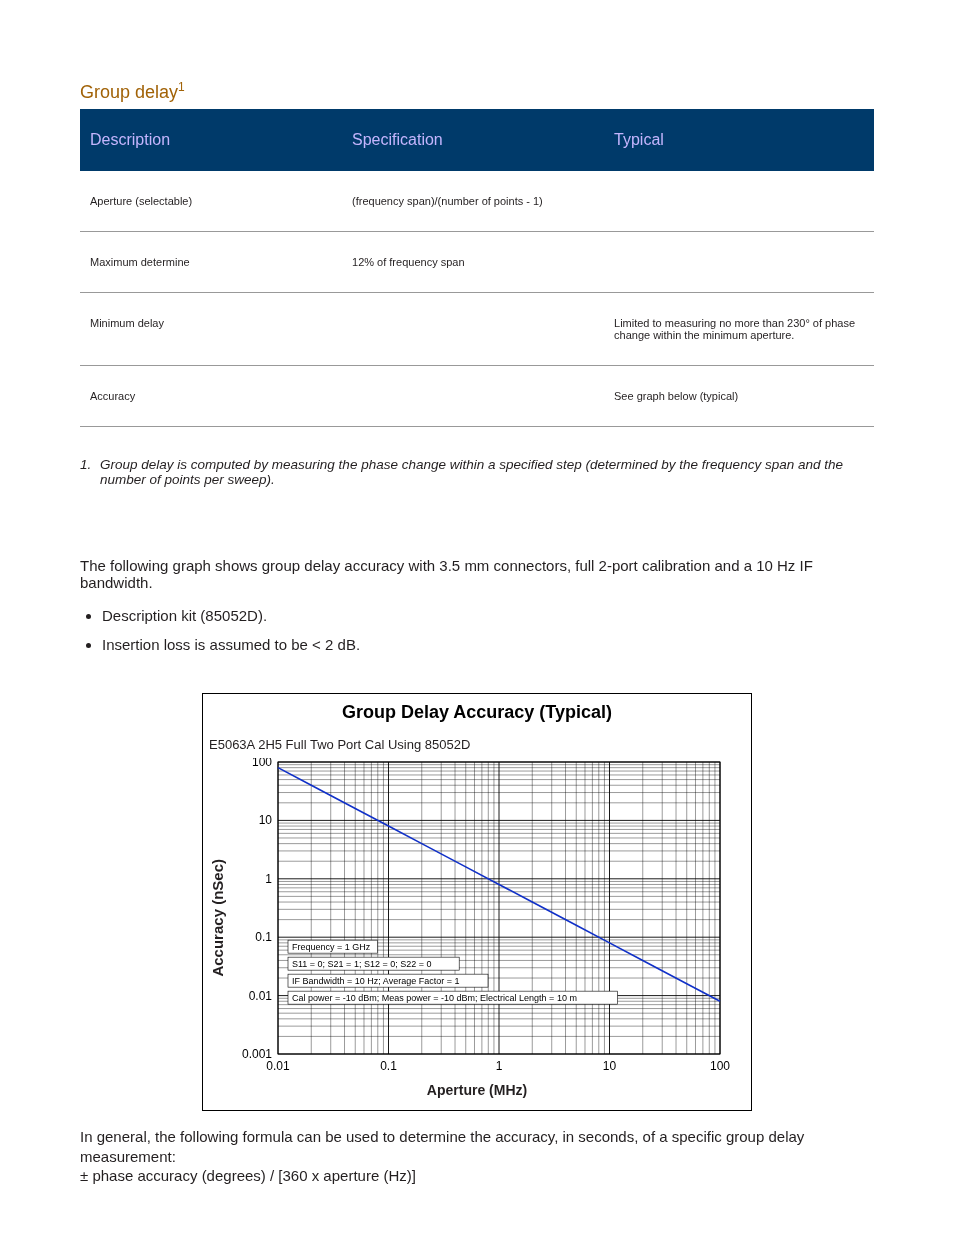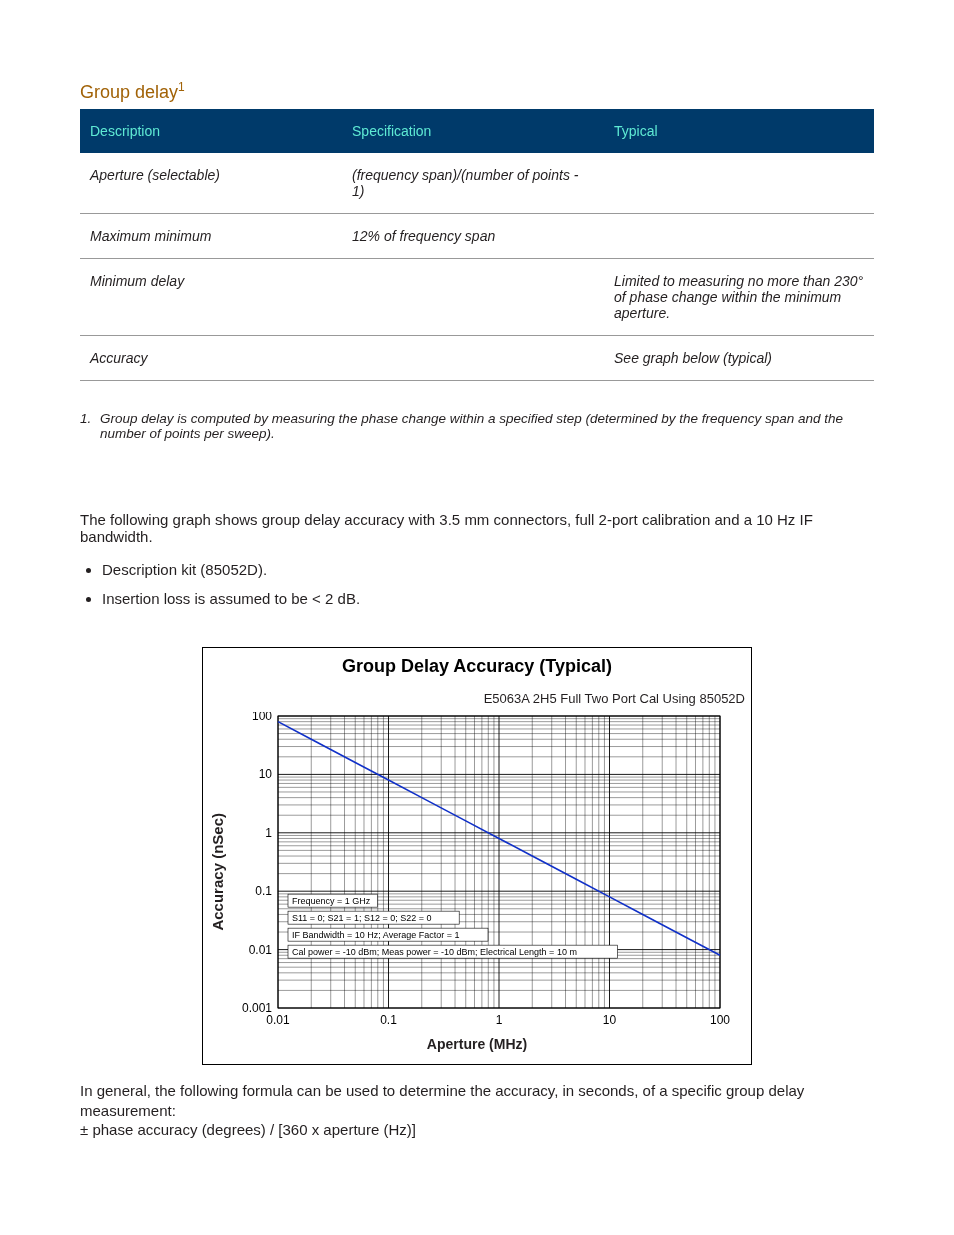--- a/index.html
+++ b/index.html
@@ -28,35 +28,34 @@
   .section-title sup {
     font-size: 12px;
   }
   table.spec {
     width: 100%;
     border-collapse: collapse;
     font-size: 14px;
   }
   table.spec thead th {
     background: #003a6a;
-    color: #5eead4;
+    color: #c4b5fd;
     text-align: left;
     font-weight: 400;
-    padding: 14px 10px;
-    font-size: 14px;
+    padding: 22px 10px;
+    font-size: 16px;
   }
   table.spec tbody td {
-    padding: 14px 10px;
+    padding: 24px 10px;
     border-bottom: 1px solid #999;
     vertical-align: top;
     font-family: "Arial Narrow", Arial, sans-serif;
     font-stretch: condensed;
-    font-size: 14px;
+    font-size: 11px;
     color: #231f20;
-    font-style: italic;
   }
   .col-desc { width: 33%; }
   .col-spec { width: 33%; }
   .col-typ  { width: 34%; }
   .footnote {
     margin-top: 30px;
     font-style: italic;
     font-size: 13.5px;
     font-family: "Arial Narrow", Arial, sans-serif;
     font-stretch: condensed;
@@ -96,21 +95,21 @@
   }
   .chart-title {
     text-align: center;
     font-family: Arial, sans-serif;
     font-weight: bold;
     font-size: 18px;
     color: #000;
     margin-bottom: 14px;
   }
   .chart-subtitle {
-    text-align: right;
+    text-align: left;
     font-family: Arial, sans-serif;
     font-size: 13px;
     margin-bottom: 6px;
   }
   .chart-body {
     display: flex;
     align-items: center;
   }
   .ylabel {
     writing-mode: vertical-rl;
@@ -163,21 +162,21 @@
         <th class="col-typ">Typical</th>
       </tr>
     </thead>
     <tbody>
       <tr>
         <td>Aperture (selectable)</td>
         <td>(frequency span)/(number of points - 1)</td>
         <td></td>
       </tr>
       <tr>
-        <td>Maximum minimum</td>
+        <td>Maximum determine</td>
         <td>12% of frequency span</td>
         <td></td>
       </tr>
       <tr>
         <td>Minimum delay</td>
         <td></td>
         <td>Limited to measuring no more than 230° of phase change within the minimum aperture.</td>
       </tr>
       <tr>
         <td>Accuracy</td>

